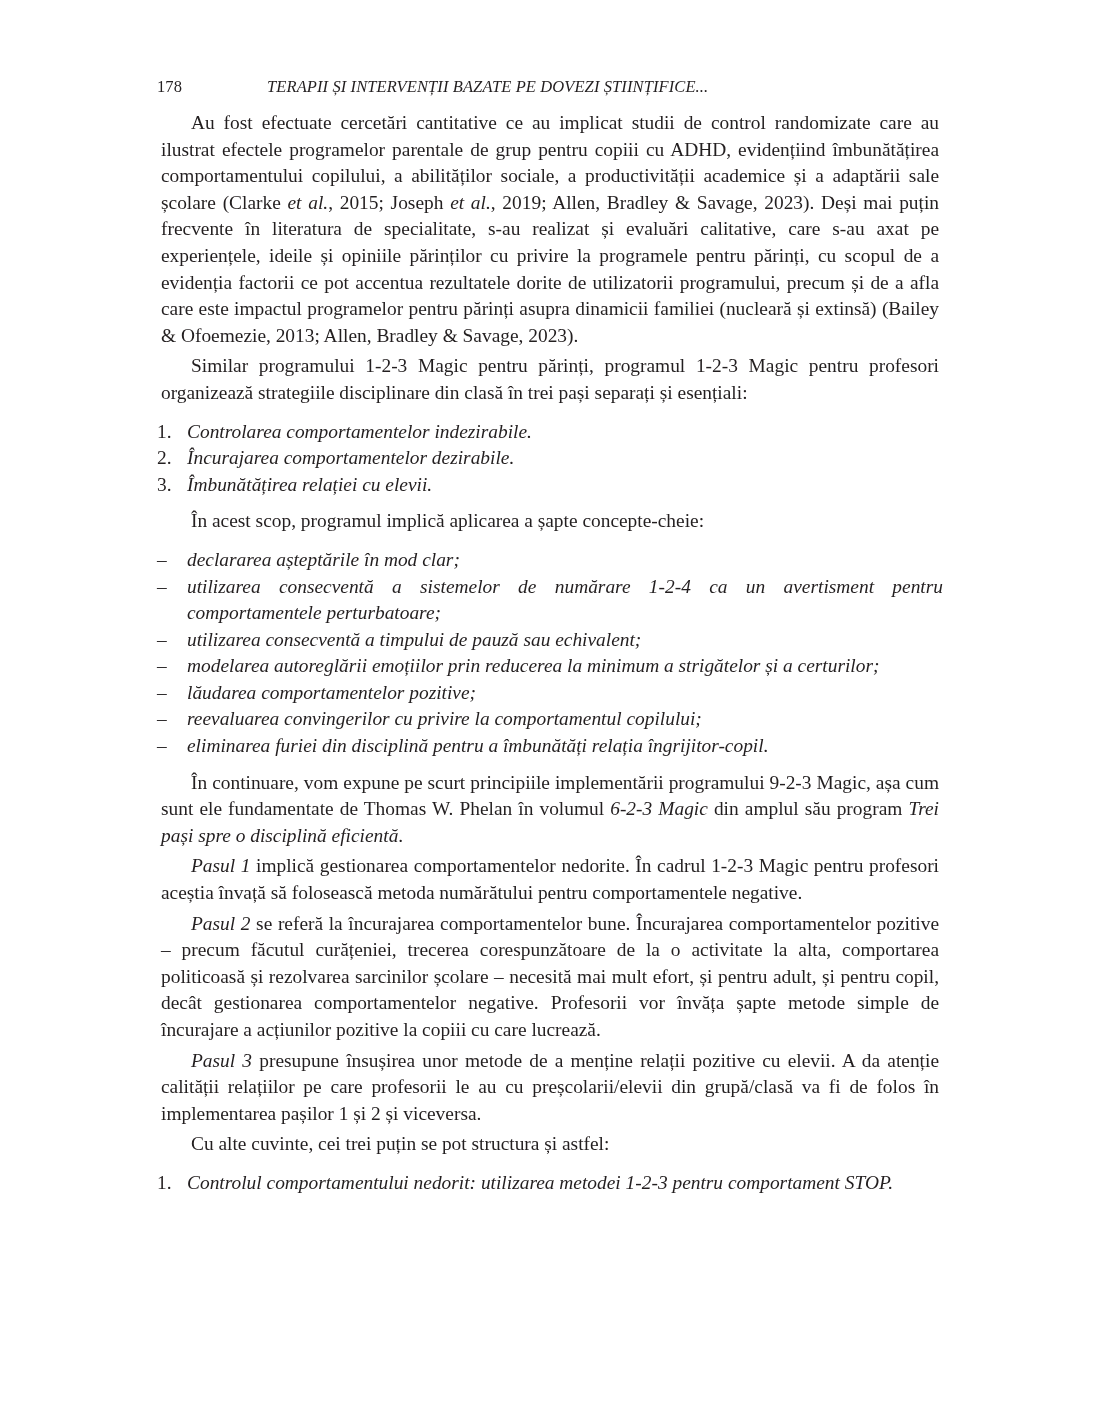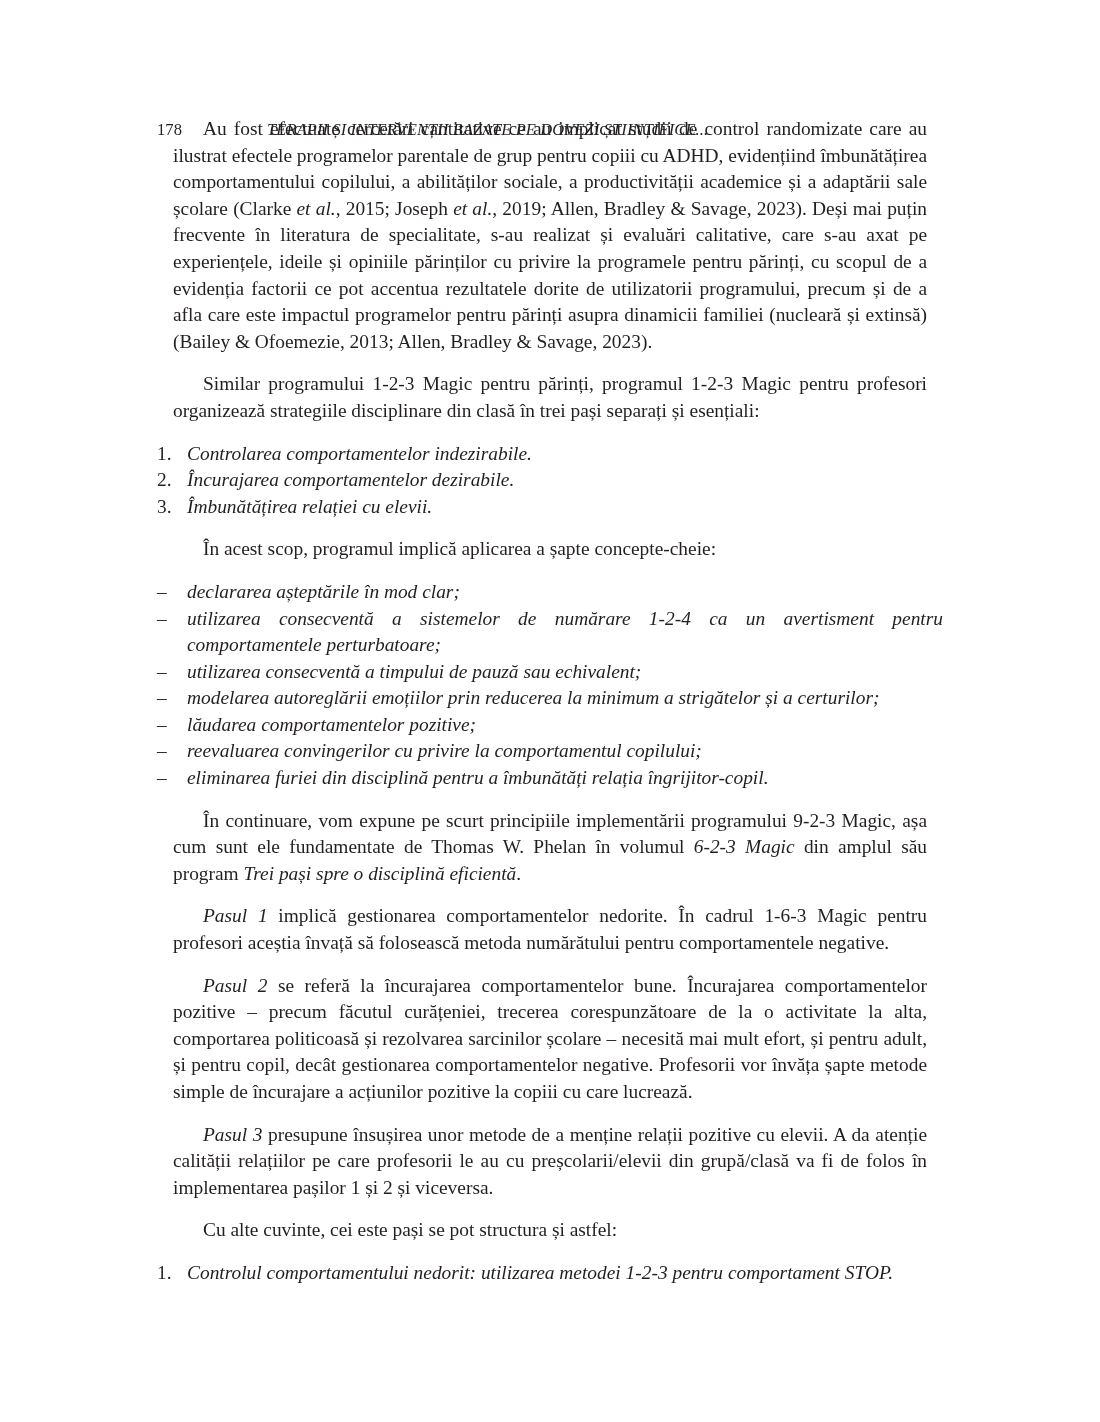--- a/index.html
+++ b/index.html
@@ -3,23 +3,23 @@
 <meta charset="utf-8">
 <style>
   html, body { margin: 0; padding: 0; background: #ffffff; }
   body { width: 1100px; height: 1422px; position: relative; overflow: hidden; }
   .page {
     position: absolute; left: 157px; top: 74px; width: 786px;
     font-family: "Liberation Serif", "DejaVu Serif", serif;
     color: #231f20; font-size: 19.4px; line-height: 26.6px;
   }
   .running-head { display: flex; align-items: baseline; height: 26px; margin-bottom: 10px; font-size: 16.5px; letter-spacing: 0.1px; }
-  .page-number { width: 110px; margin-top: 43px; }
+  .page-number { width: 110px; }
   .running-title { flex: 1; font-style: italic; }
-  p { margin: 16px; text-align: justify; text-indent: 30px; }
+  p { margin: 4px; text-align: justify; text-indent: 30px; }
   ol, ul { margin: 0; padding: 0; list-style: none; }
   .list { margin-top: 12px; margin-bottom: 10px; }
   .list-item { display: flex; text-align: justify; }
   .marker { width: 30px; flex: 0 0 30px; }
   .item-text { flex: 1; text-align: justify; font-style: italic; }
   em { font-style: italic; }
 </style>
 </head>
 <body>
 
@@ -77,27 +77,27 @@
       </li>
     <li class="list-item">
         <span class="marker">–</span>
         <span class="item-text">eliminarea furiei din disciplină pentru a îmbunătăți relația îngrijitor-copil.</span>
       </li>
   </ul>
 
   <p><span>În continuare, vom expune pe scurt principiile implementării programului 9-2-3 Magic, așa cum sunt ele fundamentate de Thomas W. Phelan în volumul </span><em>6-2-3 Magic</em><span> din amplul său program </span><em>Trei pași spre o disciplină eficientă</em><span>.</span></p>
 
 
-  <p><em>Pasul 1</em><span> implică gestionarea comportamentelor nedorite. În cadrul 1-6-3 Magic pentru profesori aceștia învață să folosească metoda numărătului pentru comportamentele negative.</span></p>
+  <p><em>Pasul 1</em><span> implică gestionarea comportamentelor nedorite. În cadrul 1-2-3 Magic pentru profesori aceștia învață să folosească metoda numărătului pentru comportamentele negative.</span></p>
 
   <p><em>Pasul 2</em><span> se referă la încurajarea comportamentelor bune. Încurajarea comportamentelor pozitive – precum făcutul curățeniei, trecerea corespunzătoare de la o activitate la alta, comportarea politicoasă și rezolvarea sarcinilor școlare – necesită mai mult efort, și pentru adult, și pentru copil, decât gestionarea comportamentelor negative. Profesorii vor învăța șapte metode simple de încurajare a acțiunilor pozitive la copiii cu care lucrează.</span></p>
 
   <p><em>Pasul 3</em><span> presupune însușirea unor metode de a menține relații pozitive cu elevii. A da atenție calității relațiilor pe care profesorii le au cu preșcolarii/elevii din grupă/clasă va fi de folos în implementarea pașilor 1 și 2 și viceversa.</span></p>
 
-  <p>Cu alte cuvinte, cei este pași se pot structura și astfel:</p>
+  <p>Cu alte cuvinte, cei trei puțin se pot structura și astfel:</p>
 
   <ol class="list">
     <li class="list-item">
         <span class="marker">1.</span>
         <span class="item-text">Controlul comportamentului nedorit: utilizarea metodei 1-2-3 pentru comportament STOP.</span>
       </li>
   </ol>
 </div>
 
 </body></html>

